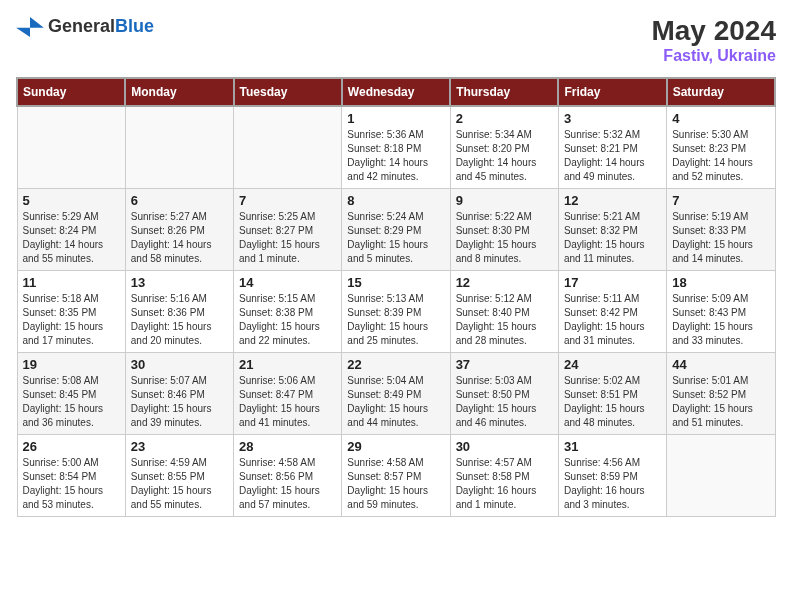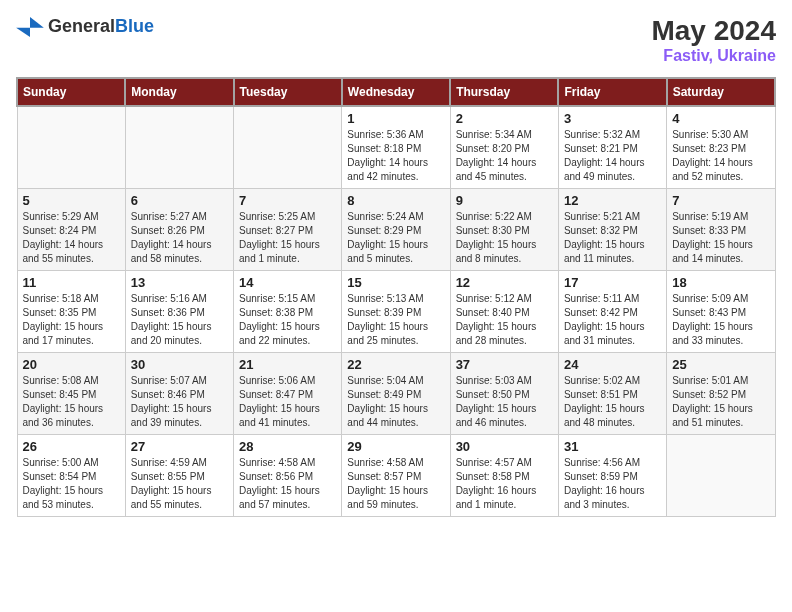--- a/index.html
+++ b/index.html
@@ -197,21 +197,21 @@
           <div class="day-number">17</div>
           <div class="day-info">Sunrise: 5:11 AM<br>Sunset: 8:42 PM<br>Daylight: 15 hours and 31 minutes.</div>
         </td>
         <td>
           <div class="day-number">18</div>
           <div class="day-info">Sunrise: 5:09 AM<br>Sunset: 8:43 PM<br>Daylight: 15 hours and 33 minutes.</div>
         </td>
       </tr>
       <tr>
         <td>
-          <div class="day-number">20</div>
+          <div class="day-number">19</div>
           <div class="day-info">Sunrise: 5:08 AM<br>Sunset: 8:45 PM<br>Daylight: 15 hours and 36 minutes.</div>
         </td>
         <td>
           <div class="day-number">30</div>
           <div class="day-info">Sunrise: 5:07 AM<br>Sunset: 8:46 PM<br>Daylight: 15 hours and 39 minutes.</div>
         </td>
         <td>
           <div class="day-number">21</div>
           <div class="day-info">Sunrise: 5:06 AM<br>Sunset: 8:47 PM<br>Daylight: 15 hours and 41 minutes.</div>
         </td>
@@ -221,31 +221,31 @@
         </td>
         <td>
           <div class="day-number">37</div>
           <div class="day-info">Sunrise: 5:03 AM<br>Sunset: 8:50 PM<br>Daylight: 15 hours and 46 minutes.</div>
         </td>
         <td>
           <div class="day-number">24</div>
           <div class="day-info">Sunrise: 5:02 AM<br>Sunset: 8:51 PM<br>Daylight: 15 hours and 48 minutes.</div>
         </td>
         <td>
-          <div class="day-number">25</div>
+          <div class="day-number">44</div>
           <div class="day-info">Sunrise: 5:01 AM<br>Sunset: 8:52 PM<br>Daylight: 15 hours and 51 minutes.</div>
         </td>
       </tr>
       <tr>
         <td>
           <div class="day-number">26</div>
           <div class="day-info">Sunrise: 5:00 AM<br>Sunset: 8:54 PM<br>Daylight: 15 hours and 53 minutes.</div>
         </td>
         <td>
-          <div class="day-number">27</div>
+          <div class="day-number">23</div>
           <div class="day-info">Sunrise: 4:59 AM<br>Sunset: 8:55 PM<br>Daylight: 15 hours and 55 minutes.</div>
         </td>
         <td>
           <div class="day-number">28</div>
           <div class="day-info">Sunrise: 4:58 AM<br>Sunset: 8:56 PM<br>Daylight: 15 hours and 57 minutes.</div>
         </td>
         <td>
           <div class="day-number">29</div>
           <div class="day-info">Sunrise: 4:58 AM<br>Sunset: 8:57 PM<br>Daylight: 15 hours and 59 minutes.</div>
         </td>

